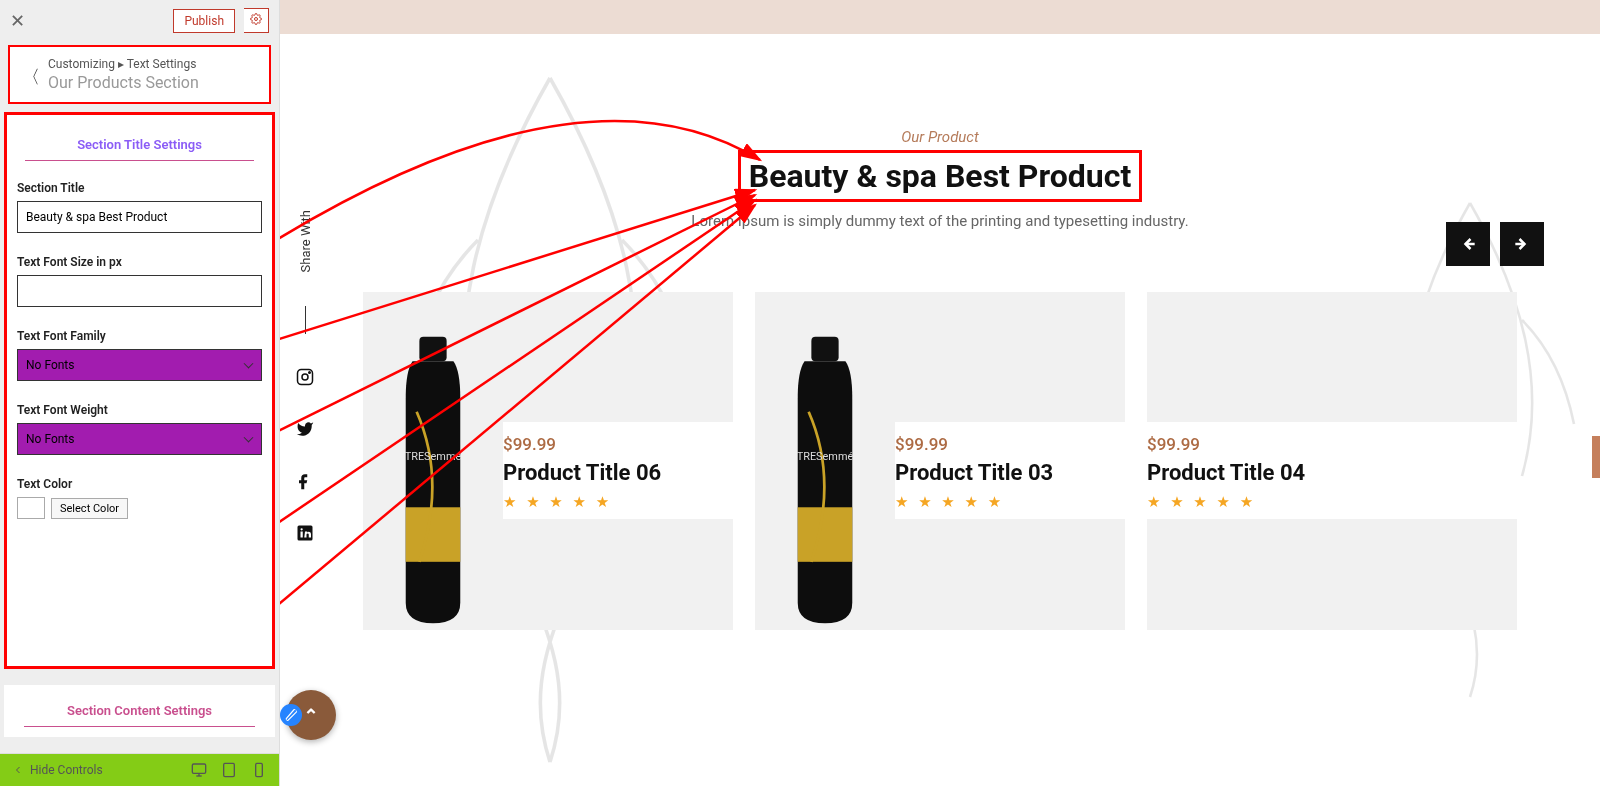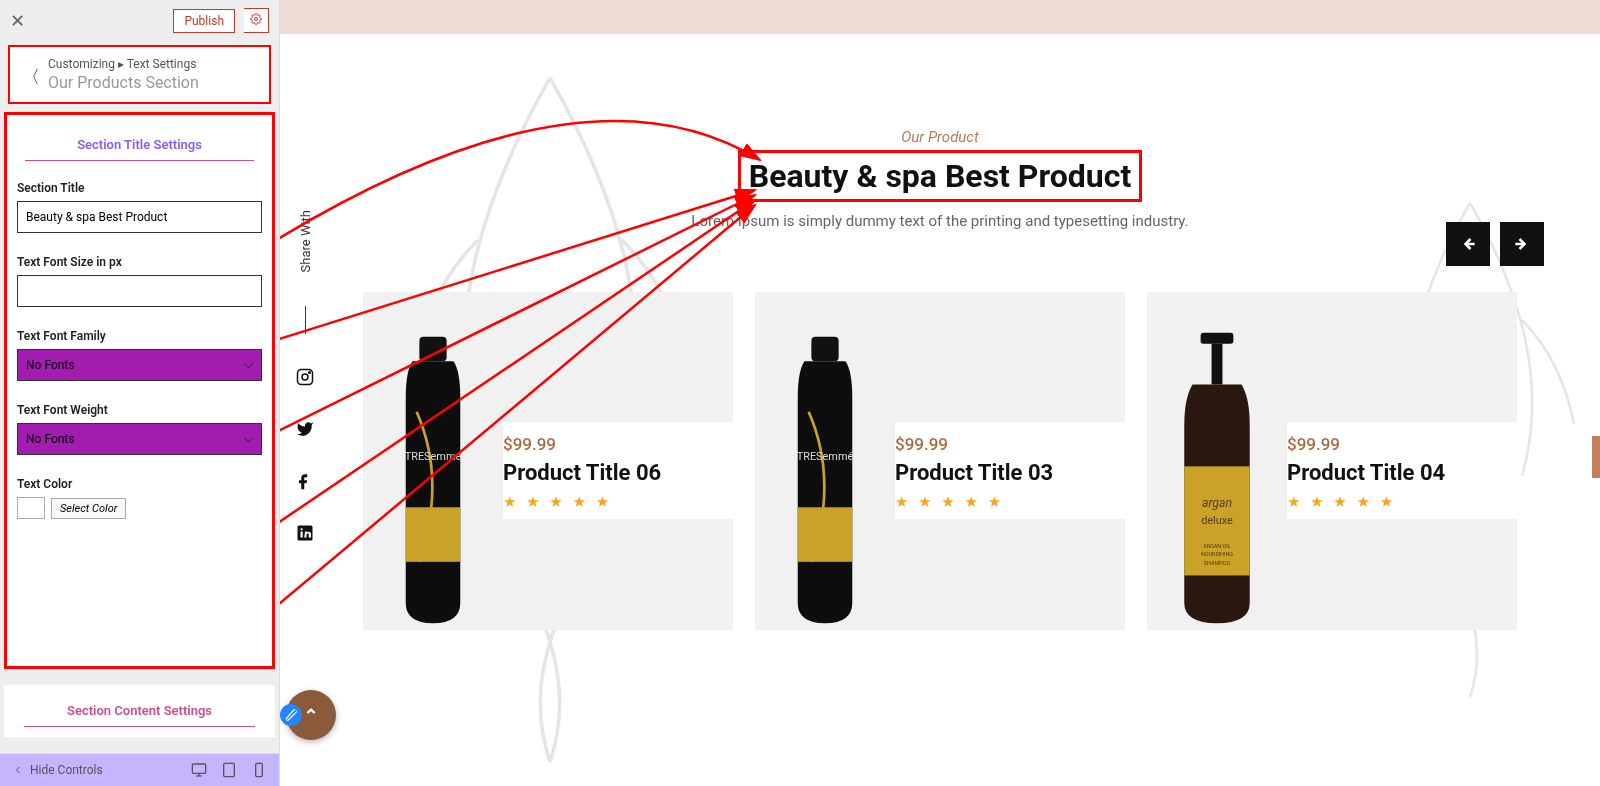--- a/index.html
+++ b/index.html
@@ -22,26 +22,26 @@
 .settings-panel { flex: 1; overflow-y: auto; margin: 0 4px; background: #fff; padding: 10px 8px; border: 3px solid red; }
 .panel-heading { text-align: center; color: #8b5cf6; font-size: 13px; font-weight: 600; padding: 12px 0 8px 0; border-bottom: 1px solid #c94f8e; margin: 0 10px 20px 10px; }
 .form-group { margin-bottom: 22px; padding: 0 2px; }
 .form-label { font-size: 12px; color: #222; font-weight: 600; display: block; margin-bottom: 6px; }
 .form-input { width: 100%; border: 1px solid #333; padding: 8px; font-size: 12px; background: #fff; }
 .form-select { width: 100%; border: 1px solid #333; padding: 8px 24px 8px 8px; font-size: 12px; background: #a21caf; appearance: none; position: relative; }
 .select-wrap { position: relative; }
 .select-wrap::after { content: ""; position: absolute; right: 10px; top: 50%; width: 6px; height: 6px; border-right: 1px solid #333; border-bottom: 1px solid #333; transform: translateY(-70%) rotate(45deg); pointer-events: none; }
 .color-row { display: flex; align-items: center; gap: 6px; }
 .color-swatch { width: 28px; height: 22px; border: 1px solid #aaa; background: #fff; }
-.color-btn { border: 1px solid #aaa; padding: 3px 8px; font-size: 11px; background: #f7f7f7; cursor: pointer; font-style: italic; }
+.color-btn { border: 1px solid #aaa; padding: 3px 8px; font-size: 11px; background: #f7f7f7; cursor: pointer; }
 
 .content-heading-wrap { margin: 16px 4px; background: #fff; padding: 10px 0; }
 .content-heading { text-align: center; color: #c94f8e; font-size: 13px; font-weight: 600; padding: 8px 0; border-bottom: 1px solid #c94f8e; margin: 0 20px; }
 
-.sidebar-footer { display: flex; align-items: center; justify-content: space-between; padding: 8px 12px; border-top: 1px solid #ddd; background: #c4b5fd; }
+.sidebar-footer { display: flex; align-items: center; justify-content: space-between; padding: 8px 12px; border-top: 1px solid #ddd; background: #84cc16; }
 .hide-controls { display: flex; align-items: center; gap: 6px; font-size: 12px; color: #555; cursor: pointer; }
 .device-icons { display: flex; gap: 14px; }
 .device-icon { width: 16px; height: 16px; color: #555; cursor: pointer; }
 
 
 .preview { flex: 1; position: relative; overflow: hidden; background: #fff; }
 .top-strip { height: 34px; background: #ecdcd3; }
 .bg-leaves-left { position: absolute; left: 60px; top: 60px; width: 420px; height: 720px; opacity: 0.12; }
 .bg-leaves-right { position: absolute; right: 0; top: 120px; width: 260px; height: 660px; opacity: 0.12; }
 
@@ -258,33 +258,20 @@
           </svg>
       </div>
       <div class="product-meta">
         <div class="price">$99.99</div>
         <div class="ptitle">Product Title 03</div>
         <div class="stars">★ ★ ★ ★ ★</div>
       </div>
     </div>
 
     <div class="product-card">
-      <div class="product-img bottle">
-        <svg viewBox="0 0 100 220">
-            <rect x="38" y="2" width="24" height="8" rx="2" fill="#111"></rect>
-            <rect x="46" y="10" width="8" height="30" fill="#111"></rect>
-            <path d="M32 40 Q26 50 26 70 L26 200 Q26 215 50 215 Q74 215 74 200 L74 70 Q74 50 68 40 Z" fill="#2a1810"></path>
-            <rect x="26" y="100" width="48" height="80" fill="#c9a227"></rect>
-            <text x="50" y="130" text-anchor="middle" fill="#5a3a1a" font-size="9" font-style="italic" font-family="serif">argan</text>
-            <text x="50" y="142" text-anchor="middle" fill="#5a3a1a" font-size="8" font-family="serif">deluxe</text>
-            <text x="50" y="160" text-anchor="middle" fill="#5a3a1a" font-size="4">ARGAN OIL</text>
-            <text x="50" y="166" text-anchor="middle" fill="#5a3a1a" font-size="4">NOURISHING</text>
-            <text x="50" y="172" text-anchor="middle" fill="#5a3a1a" font-size="4">SHAMPOO</text>
-          </svg>
-      </div>
       <div class="product-meta">
         <div class="price">$99.99</div>
         <div class="ptitle">Product Title 04</div>
         <div class="stars">★ ★ ★ ★ ★</div>
       </div>
     </div>
   </div>
 
   <div class="edit-fab">
     <svg viewBox="0 0 24 24" fill="none" stroke="#fff" stroke-width="2">

